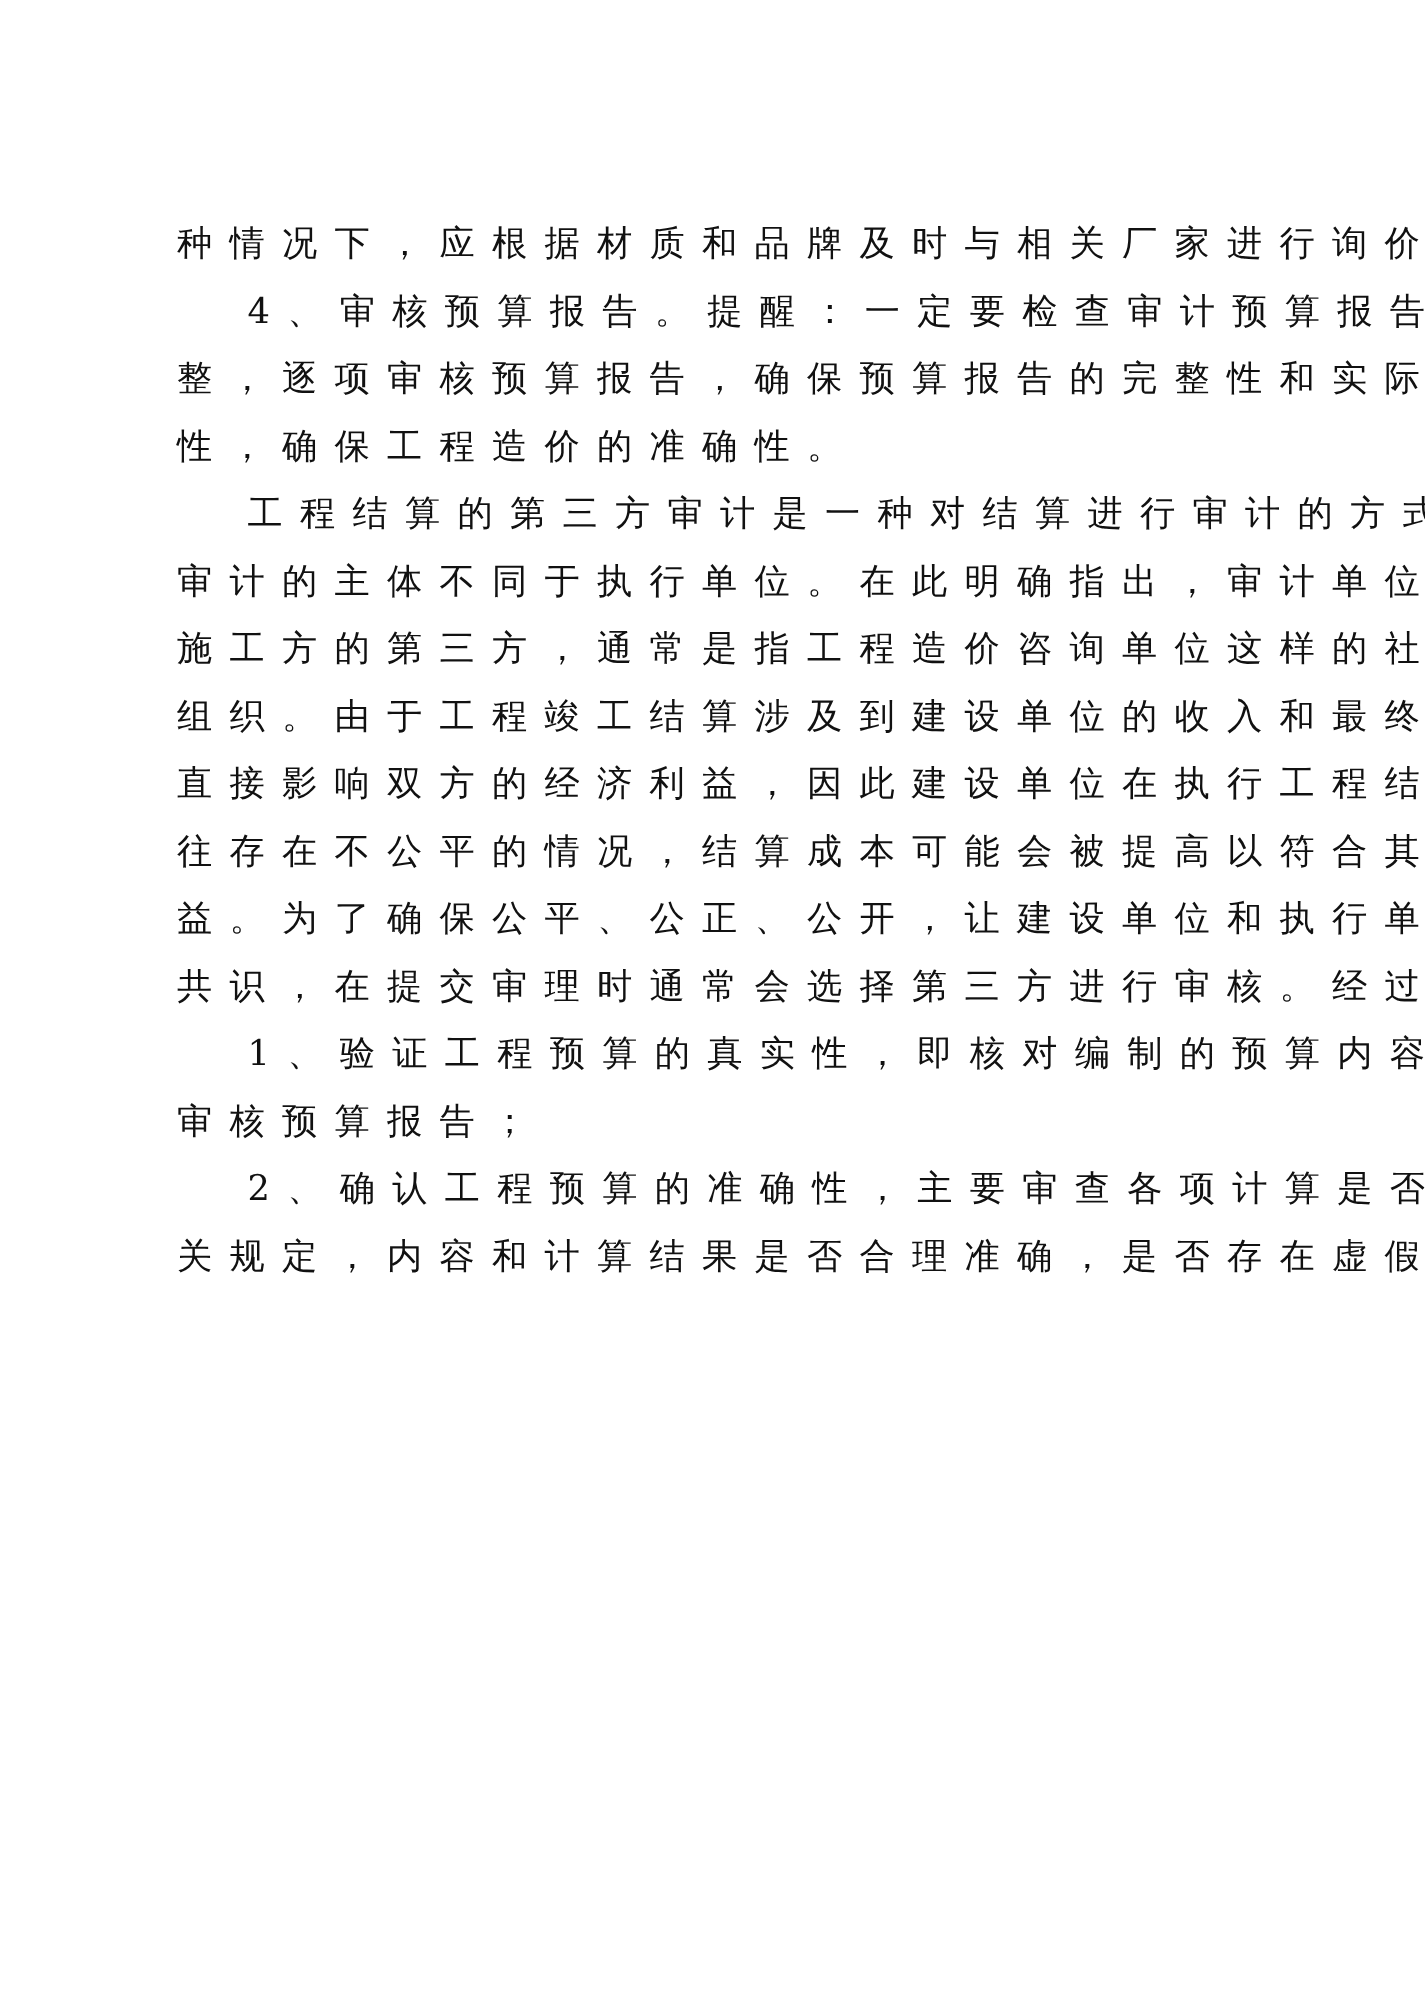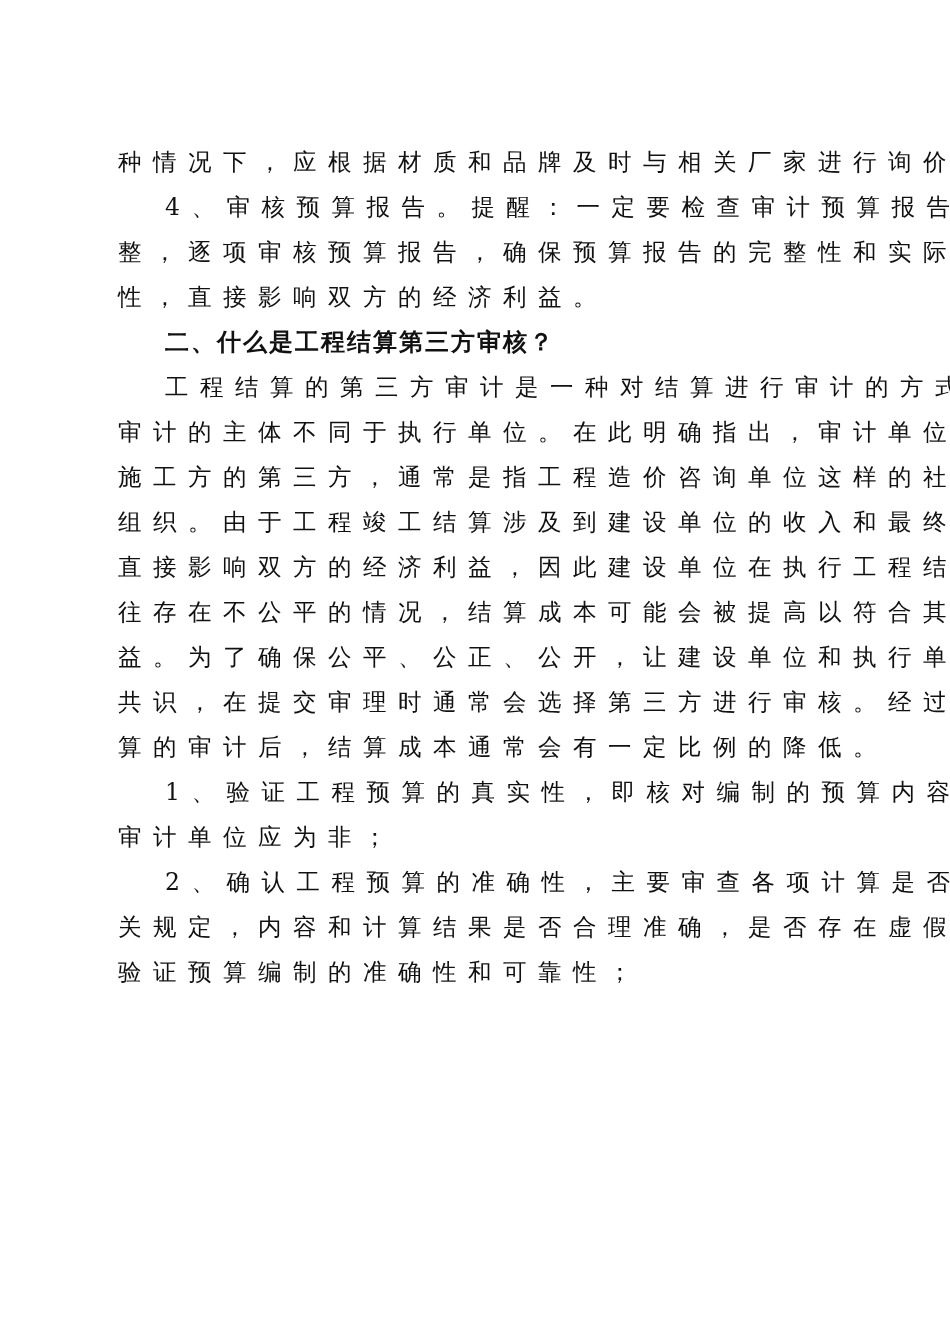--- a/index.html
+++ b/index.html
@@ -46,42 +46,39 @@
 
 <div class="page">
 
   <div>
     <div class="line">种情况下，应根据材质和品牌及时与相关厂家进行询价，以避</div>
   </div>
 
   <div>
     <div class="line indent">4、审核预算报告。提醒：一定要检查审计预算报告是否完</div>
     <div class="line">整，逐项审核预算报告，确保预算报告的完整性和实际可操作</div>
-    <div class="line">性，直接影响双方的经济利益。</div>
+    <div class="line">性，确保工程造价的准确性。</div>
   </div>
 
-  <div class="line heading">二、什么是工程结算第三方审核？</div>
 
   <div>
     <div class="line indent">工程结算的第三方审计是一种对结算进行审计的方式，但</div>
     <div class="line">审计的主体不同于执行单位。在此明确指出，审计单位应为非</div>
     <div class="line">施工方的第三方，通常是指工程造价咨询单位这样的社会中介</div>
     <div class="line">组织。由于工程竣工结算涉及到建设单位的收入和最终成本，</div>
     <div class="line">直接影响双方的经济利益，因此建设单位在执行工程结算时往</div>
     <div class="line">往存在不公平的情况，结算成本可能会被提高以符合其自身利</div>
     <div class="line">益。为了确保公平、公正、公开，让建设单位和执行单位达成</div>
     <div class="line">共识，在提交审理时通常会选择第三方进行审核。经过工程结</div>
-    <div class="line">算的审计后，结算成本通常会有一定比例的降低。</div>
   </div>
 
 
   <div>
     <div class="line indent">1、验证工程预算的真实性，即核对编制的预算内容与施工</div>
-    <div class="line">审计单位应为非；</div>
+    <div class="line">审核预算报告；</div>
   </div>
 
   <div>
     <div class="line indent">2、确认工程预算的准确性，主要审查各项计算是否符合相</div>
     <div class="line">关规定，内容和计算结果是否合理准确，是否存在虚假和错误，</div>
-    <div class="line">验证预算编制的准确性和可靠性；</div>
   </div>
 
 </div>
 
 </body></html>

